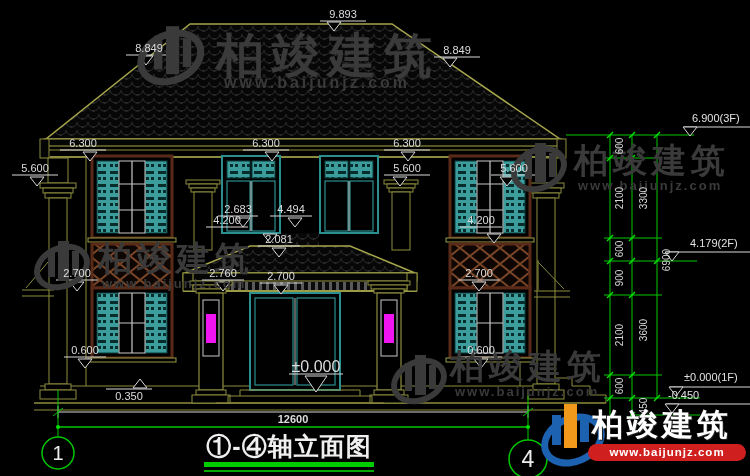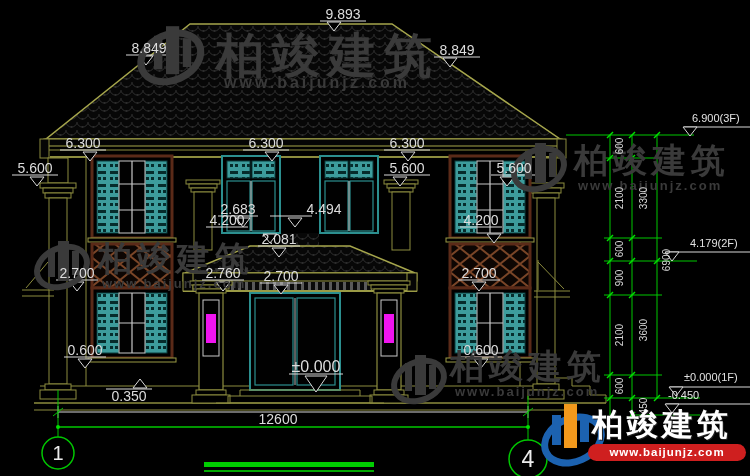--- a/index.html
+++ b/index.html
@@ -1,19 +1,19 @@
 <!DOCTYPE html>
 <html><head>
 <meta charset="utf-8">
 <style>
   html,body{margin:0;padding:0;background:#000;}
   #stage{position:relative;width:750px;height:476px;background:#000;overflow:hidden;
          font-family:"Liberation Sans",sans-serif;}
   #draw{position:absolute;left:0;top:0;}
-  .dim{position:absolute;color:#dcdcdc;font-size:14px;line-height:11px;white-space:nowrap;
+  .dim{position:absolute;color:#dcdcdc;font-size:11px;line-height:11px;white-space:nowrap;
        transform:translateX(-50%);}
   .lvl{position:absolute;color:#e2e2e2;font-size:11px;line-height:12px;white-space:nowrap;}
   .vdim{position:absolute;color:#d8d8d8;font-size:10px;line-height:10px;white-space:nowrap;
         transform:translate(-50%,-50%) rotate(-90deg);}
   .axn{position:absolute;color:#ececec;font-size:20px;transform:translate(-50%,-50%);}
   .title{position:absolute;left:289px;top:430px;transform:translateX(-50%);color:#f0f0f0;
          font-size:25px;font-weight:bold;letter-spacing:1px;white-space:nowrap;}
   .tbar1{position:absolute;left:204px;top:462px;width:170px;height:5px;background:#00cc00;}
   .tbar2{position:absolute;left:204px;top:470px;width:170px;height:2px;background:#00a800;}
   
@@ -351,53 +351,54 @@
   <div class="dim" style="left:343px;top:9px;">9.893</div>
   <div class="dim" style="left:149px;top:43px;">8.849</div>
   <div class="dim" style="left:457px;top:45px;">8.849</div>
   <div class="dim" style="left:83px;top:138px;">6.300</div>
   <div class="dim" style="left:266px;top:138px;">6.300</div>
   <div class="dim" style="left:407px;top:138px;">6.300</div>
   <div class="dim" style="left:35px;top:163px;">5.600</div>
   <div class="dim" style="left:407px;top:163px;">5.600</div>
   <div class="dim" style="left:514px;top:163px;">5.600</div>
   <div class="dim" style="left:238px;top:204px;">2.683</div>
-  <div class="dim" style="left:291px;top:204px;margin-left:33px;">4.494</div>
+  <div class="dim" style="left:291px;top:204px;">4.494</div>
   <div class="dim" style="left:227px;top:215px;">4.200</div>
   <div class="dim" style="left:481px;top:215px;">4.200</div>
   <div class="dim" style="left:279px;top:234px;">2.081</div>
   <div class="dim" style="left:223px;top:268px;">2.760</div>
   <div class="dim" style="left:281px;top:271px;">2.700</div>
   <div class="dim" style="left:77px;top:268px;">2.700</div>
   <div class="dim" style="left:479px;top:268px;">2.700</div>
   <div class="dim" style="left:85px;top:345px;">0.600</div>
   <div class="dim" style="left:481px;top:345px;">0.600</div>
   <div class="dim" style="left:129px;top:391px;">0.350</div>
   <div class="dim" style="left:316px;top:361px;font-size:16px;">±0.000</div>
-  <div class="dim" style="left:278px;top:414px;">12600</div>
+  <div class="dim" style="left:293px;top:414px;font-weight:bold;">12600</div>
 
   <div class="lvl" style="left:692px;top:112px;">6.900(3F)</div>
   <div class="lvl" style="left:690px;top:237px;">4.179(2F)</div>
   <div class="lvl" style="left:684px;top:371px;">±0.000(1F)</div>
   <div class="lvl" style="left:668px;top:389px;">-0.450</div>
 
   <div class="vdim" style="left:620px;top:146px;">600</div>
   <div class="vdim" style="left:620px;top:198px;">2100</div>
   <div class="vdim" style="left:620px;top:249px;">600</div>
   <div class="vdim" style="left:620px;top:278px;">900</div>
   <div class="vdim" style="left:620px;top:335px;">2100</div>
   <div class="vdim" style="left:620px;top:386px;">600</div>
   <div class="vdim" style="left:644px;top:406px;">450</div>
   <div class="vdim" style="left:644px;top:198px;">3300</div>
   <div class="vdim" style="left:644px;top:330px;">3600</div>
   <div class="vdim" style="left:667px;top:260px;">6900</div>
 
   <div class="axn" style="left:58px;top:453px;">1</div>
   <div class="axn" style="left:528px;top:459px;font-size:23px;">4</div>
 
+  <div class="title">①-④轴立面图</div>
   <div class="tbar1"></div>
   <div class="tbar2"></div>
 
   <div class="clogo">
     <i class="ring"></i>
       <i class="b1"></i>
       <i class="b2"></i>
       <i class="b3"></i>
     </div>
   <div class="brand-name">柏竣建筑</div>

